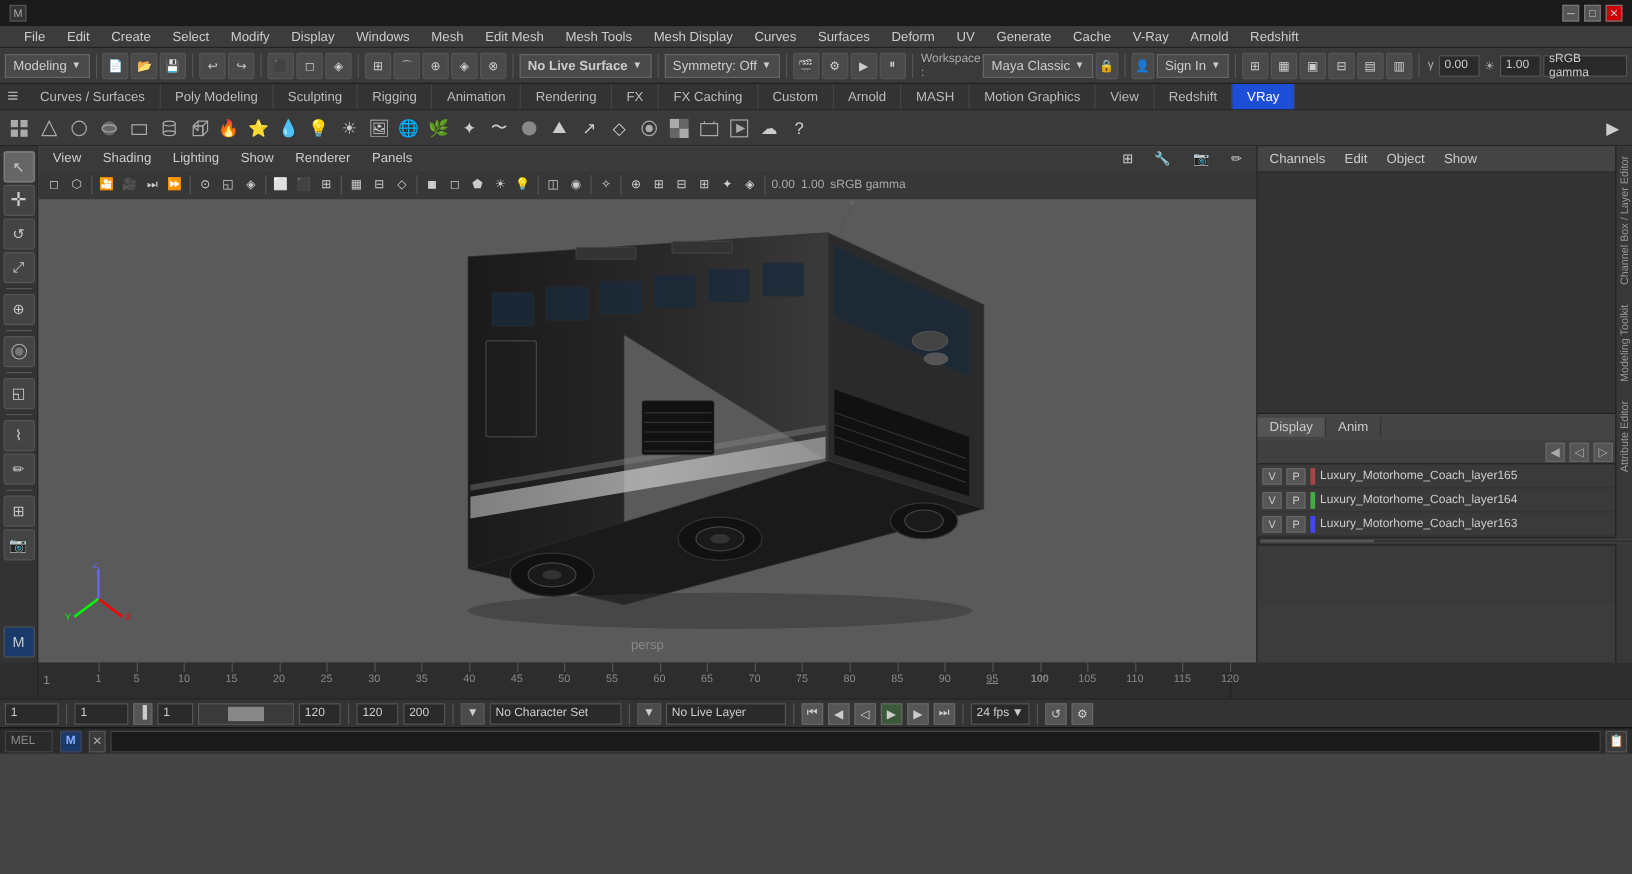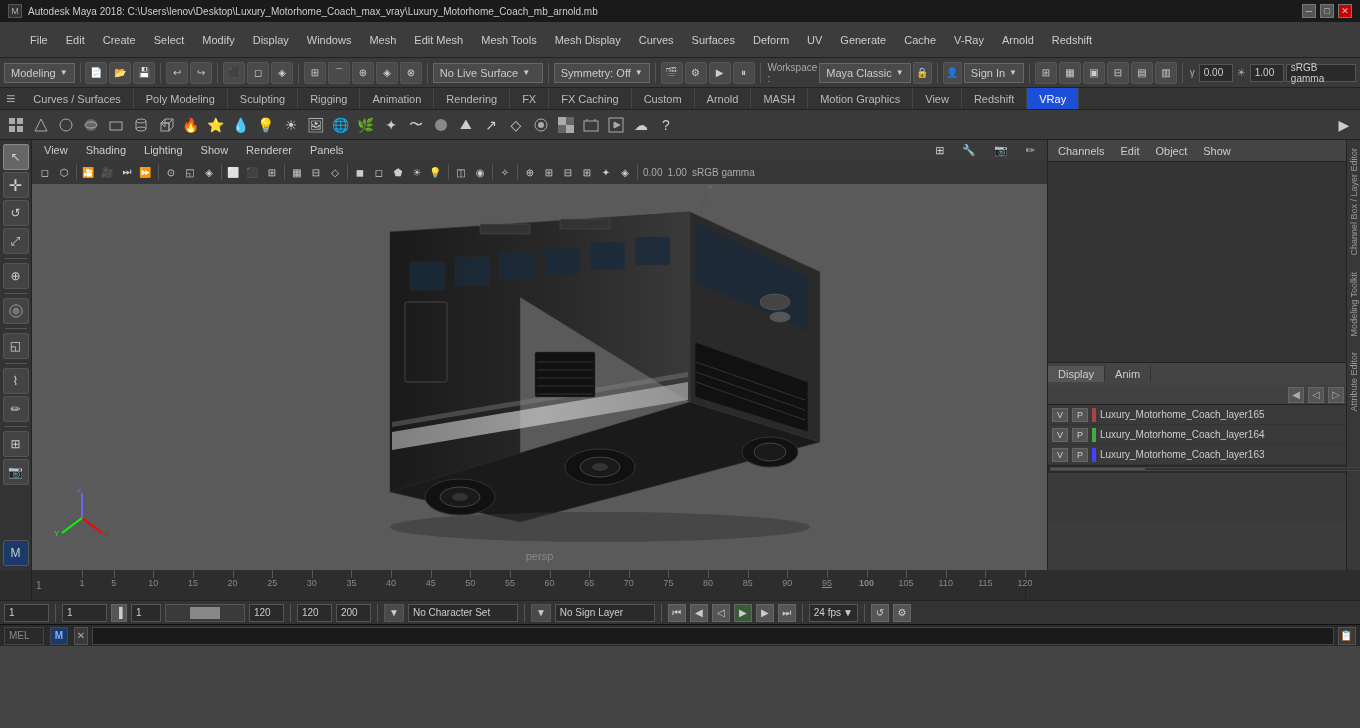--- a/index.html
+++ b/index.html
@@ -49,24 +49,24 @@
       border: 1px solid #777;
       font-size: 9px;
       display: flex; align-items: center; justify-content: center;
       color: #ccc;
       cursor: pointer;
     }
 
     
     #menu-bar {
       background: #3c3c3c;
-      height: 36px;
-      display: flex;
-      align-items: center;
-      padding: 0 22px;
+      height: 18px;
+      display: flex;
+      align-items: center;
+      padding: 0 12px;
       gap: 2px;
       border-bottom: 1px solid #222;
     }
     .menu-item {
       padding: 2px 8px;
       font-size: 11px;
       color: #ccc;
       cursor: pointer;
       white-space: nowrap;
     }
@@ -528,21 +528,20 @@
       background: #2d2d2d;
       position: relative;
     }
   </style>
 </head>
 <body>
 
 <div id="title-bar">
   <div class="title-left">
     <div class="title-icon">M</div>
-    <span>Autodesk Maya 2018: C:\Users\lenov\Desktop\Luxury_Motorhome_Coach_max_vray\Luxury_Motorhome_Coach_mb_arnold.mb</span>
   </div>
   <div class="win-controls">
     <div class="win-btn">─</div>
     <div class="win-btn">□</div>
     <div class="win-btn" style="background:#c00;">✕</div>
   </div>
 </div>
 
 <div id="menu-bar">
   <div class="menu-item">File</div>
@@ -592,21 +591,21 @@
   </div>
   <div class="toolbar-separator"></div>
   <div class="toolbar-section">
     <div class="tb-btn">⊞</div>
     <div class="tb-btn">⌒</div>
     <div class="tb-btn">⊕</div>
     <div class="tb-btn">◈</div>
     <div class="tb-btn">⊗</div>
   </div>
   <div class="toolbar-separator"></div>
-  <div class="tb-dropdown" style="min-width:110px;">
+  <div class="tb-dropdown" style="min-width:110px;font-weight:bold;">
     <span>No Live Surface</span>
     <span class="arrow">▼</span>
   </div>
   <div class="toolbar-separator"></div>
   <div class="tb-dropdown">
     <span>Symmetry: Off</span>
     <span class="arrow">▼</span>
   </div>
   <div class="toolbar-separator"></div>
 
@@ -1096,21 +1095,21 @@
   <div class="bc-btn">
     <span>▼</span>
   </div>
   <div class="bc-field" style="width:110px;">No Character Set</div>
 
   <div class="bc-sep"></div>
 
   <div class="bc-btn">
     <span>▼</span>
   </div>
-  <div class="bc-field" style="width:100px;">No Sign Layer</div>
+  <div class="bc-field" style="width:100px;">No Live Layer</div>
 
   <div class="bc-sep"></div>
 
   <div class="playback-btn">⏮</div>
   <div class="playback-btn">◀</div>
   <div class="playback-btn">◁</div>
   <div class="playback-btn" style="background:#3a5a3a;">▶</div>
   <div class="playback-btn">▶</div>
   <div class="playback-btn">⏭</div>
 

